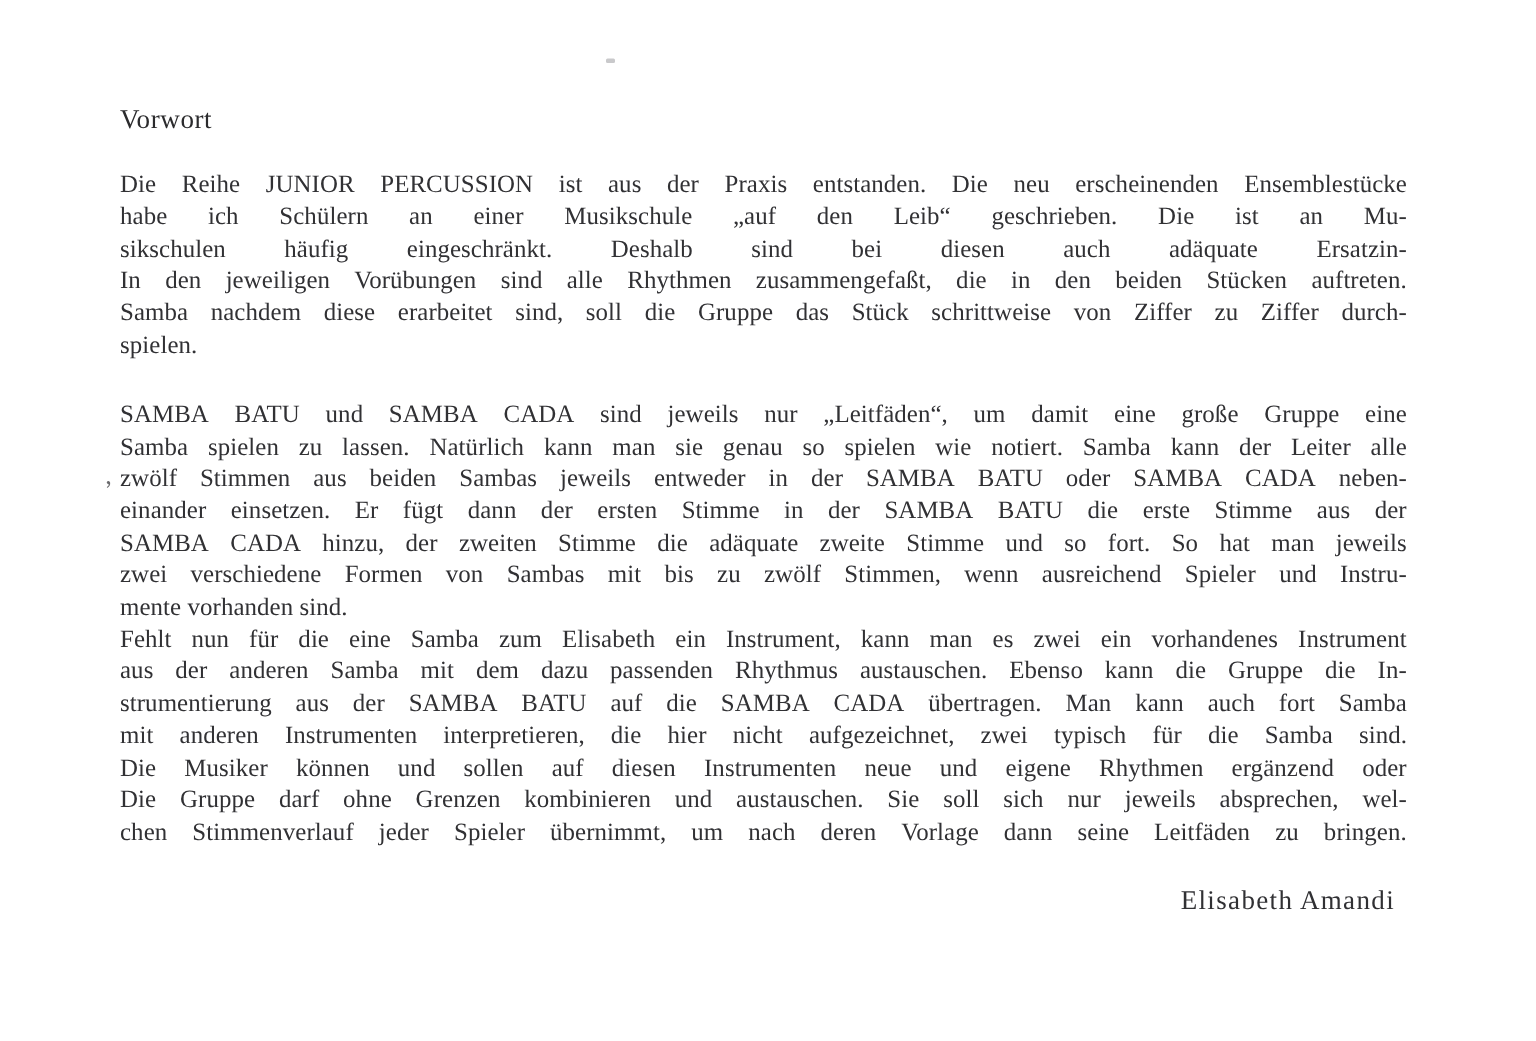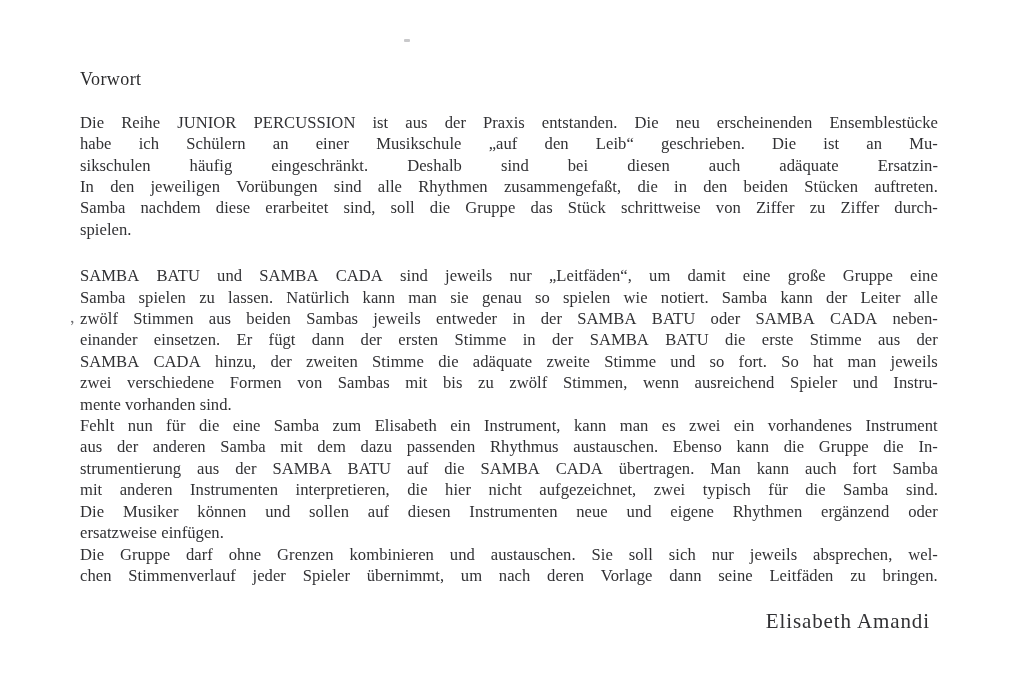--- a/index.html
+++ b/index.html
@@ -101,21 +101,21 @@
     white-space: pre;
   }
 
   .line.last {
     display: block;
   }
 
   .signature {
     margin-top: 24px;
     text-align: right;
-    font-size: 21px;
+    font-size: 18px;
     line-height: 22px;
     color: #313134;
     letter-spacing: 0.9px;
     padding-right: 8px;
   }
 </style>
 </head>
 <body>
 
 <div class="page">
@@ -398,21 +398,20 @@
           <span>auf</span>
           <span>diesen</span>
           <span>Instrumenten</span>
           <span>neue</span>
           <span>und</span>
           <span>eigene</span>
           <span>Rhythmen</span>
           <span>ergänzend</span>
           <span>oder</span>
         </div>
-        <div class="line last">ersatzweise einfügen.</div>
         <div class="line just">
           <span>Die</span>
           <span>Gruppe</span>
           <span>darf</span>
           <span>ohne</span>
           <span>Grenzen</span>
           <span>kombinieren</span>
           <span>und</span>
           <span>austauschen.</span>
           <span>Sie</span>

